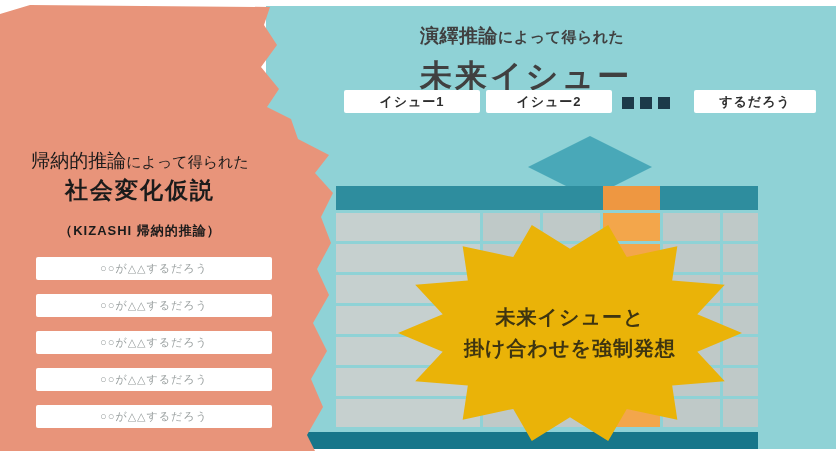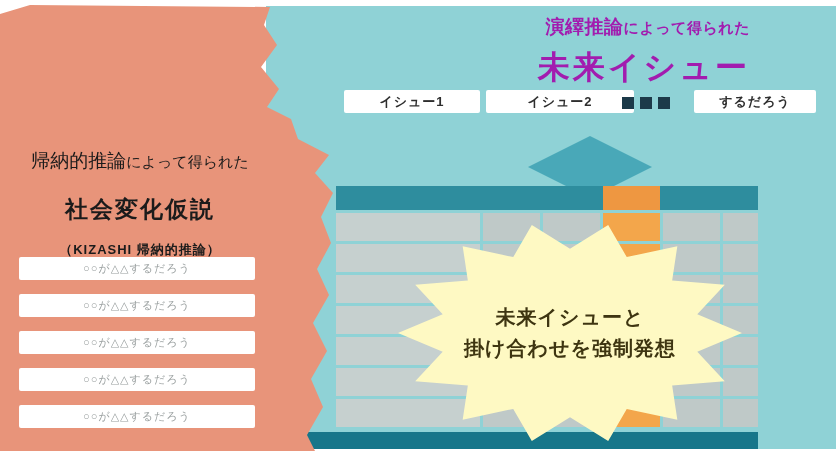--- a/index.html
+++ b/index.html
@@ -33,51 +33,51 @@
   .matrix{
     position:absolute;left:336px;top:186px;width:422px;height:246px;
     z-index:3;overflow:hidden;
   }
   .matrix-header{
     position:absolute;left:0;top:0;width:422px;height:24px;background:#2E8D9E;
   }
   .cell{position:absolute;}
   
   .top-heading{
-    position:absolute;left:420px;top:14px;width:330px;text-align:right;
-    color:#a21caf;z-index:4;
+    position:absolute;left:420px;top:23px;width:330px;text-align:left;
+    color:#404040;z-index:4;
   }
   .top-heading .l1{font-size:15px;font-weight:700;letter-spacing:0.5px;}
   .top-heading .l1 .strong{font-size:19px;}
   .top-heading .l2{font-size:32px;font-weight:700;letter-spacing:3px;margin-top:6px;}
   .left-heading{
     position:absolute;left:0;top:148px;width:280px;text-align:center;
     color:#1b1b1b;z-index:4;
   }
   .left-heading .l1{font-size:15px;font-weight:400;}
   .left-heading .l1 .strong{font-size:19px;}
-  .left-heading .l2{font-size:23px;font-weight:700;letter-spacing:2px;margin-top:20px;}
+  .left-heading .l2{font-size:23px;font-weight:700;letter-spacing:2px;margin-top:1px;}
   .left-heading .sub{font-size:13px;font-weight:700;letter-spacing:1px;margin-top:16px;}
   
   .issue-box{
     position:absolute;top:90px;height:23px;background:#ffffff;border-radius:2px;
     text-align:center;line-height:23px;font-size:13px;font-weight:700;color:#2e2e2e;
     letter-spacing:1px;z-index:4;
   }
   .dots{position:absolute;left:622px;top:97px;z-index:4;display:flex;gap:6px;}
   .dots span{width:12px;height:12px;background:#1C3A49;display:block;}
   
-  .hypo-list{position:absolute;left:19px;top:257px;width:236px;z-index:4;}
+  .hypo-list{position:absolute;left:36px;top:257px;width:236px;z-index:4;}
   .hypo-box{
     width:236px;height:23px;background:#ffffff;border-radius:2px;margin-bottom:14px;
     text-align:center;line-height:23px;font-size:11px;color:#9aa0a0;letter-spacing:1px;
   }
   
   .star{
-    position:absolute;left:398px;top:222px;width:344px;height:222px;background:#fef9c3;
+    position:absolute;left:398px;top:222px;width:344px;height:222px;background:#eab308;
     z-index:5;
     clip-path:polygon(100% 50%,87% 58.5%,95% 71.7%,79.7% 73.7%,81.2% 89.1%,66.5% 84.2%,
       61.1% 98.7%,50% 88%,38.9% 98.7%,33.5% 84.2%,18.8% 89.1%,20.3% 73.7%,5% 71.7%,
       13% 58.5%,0% 50%,13% 41.5%,5% 28.3%,20.3% 26.3%,18.8% 10.9%,33.5% 15.8%,
       38.9% 1.3%,50% 12%,61.1% 1.3%,66.5% 15.8%,81.2% 10.9%,79.7% 26.3%,95% 28.3%,87% 41.5%);
   }
   .star-text{
     position:absolute;left:0;top:50%;transform:translateY(-50%);width:100%;
     text-align:center;color:#3E3511;font-size:20px;font-weight:700;
     letter-spacing:1px;line-height:1.55;
@@ -139,21 +139,21 @@
       <div class="cell" style="left: 387px; top: 213px; width: 57px; height: 28px; background: rgb(191, 201, 200);"></div>
       <div class="cell" style="left: 267px; top: 0px; width: 57px; height: 24px; background: rgb(238, 151, 65);"></div>
     </div>
 
   <div class="top-heading">
     <div class="l1"><span class="strong">演繹推論</span><span>によって得られた</span></div>
     <div class="l2">未来イシュー</div>
   </div>
 
   <div class="issue-box" style="left:344px;width:136px;">イシュー1</div>
-  <div class="issue-box" style="left:486px;width:148px;">イシュー2</div>
+  <div class="issue-box" style="left:486px;width:126px;">イシュー2</div>
   <div class="dots">
       <span></span>
       <span></span>
       <span></span>
     </div>
   <div class="issue-box" style="left:694px;width:122px;">するだろう</div>
 
   <div class="left-heading">
     <div class="l1"><span class="strong">帰納的推論</span><span>によって得られた</span></div>
     <div class="l2">社会変化仮説</div>

